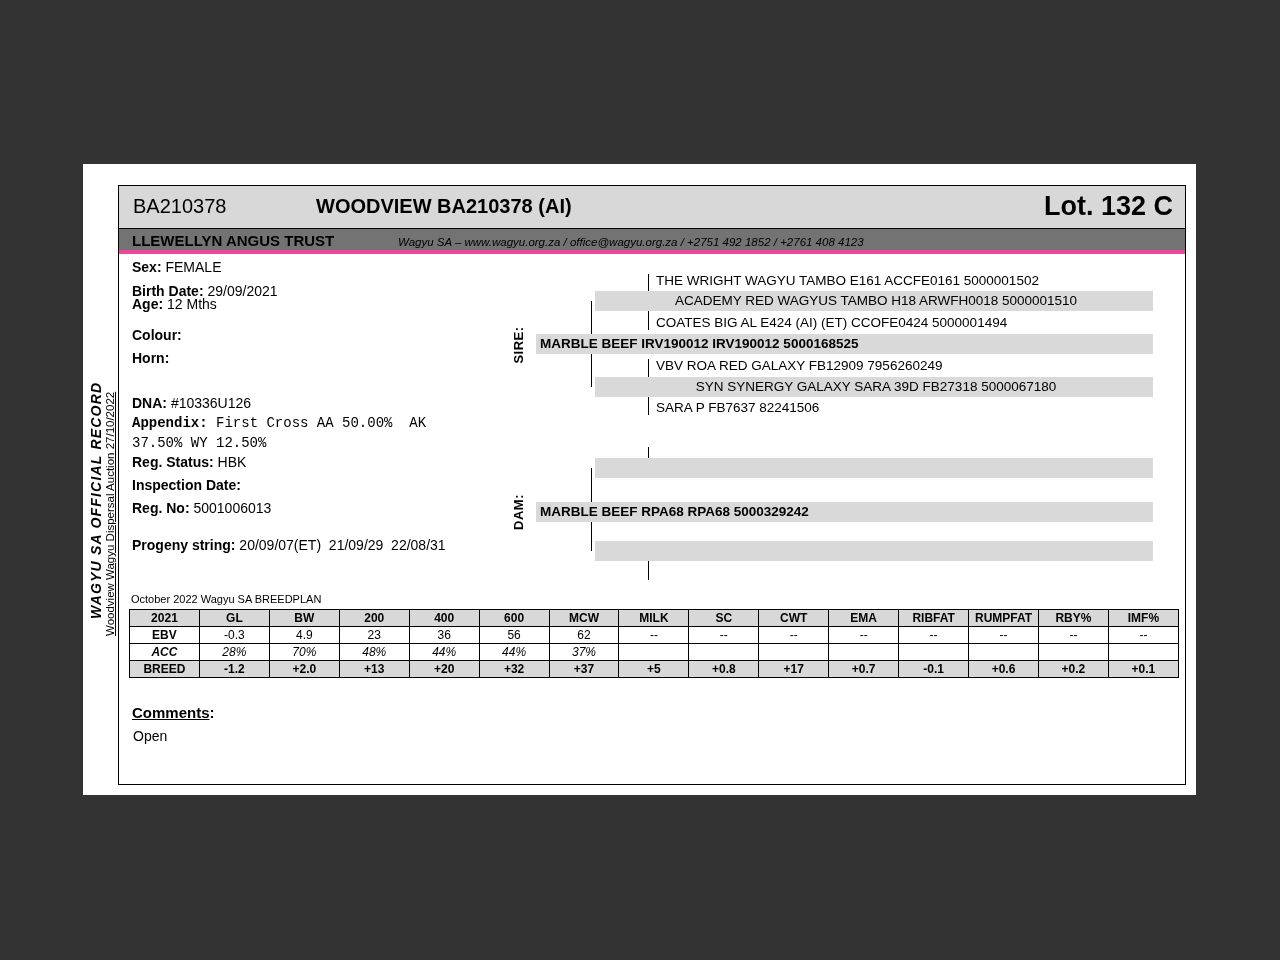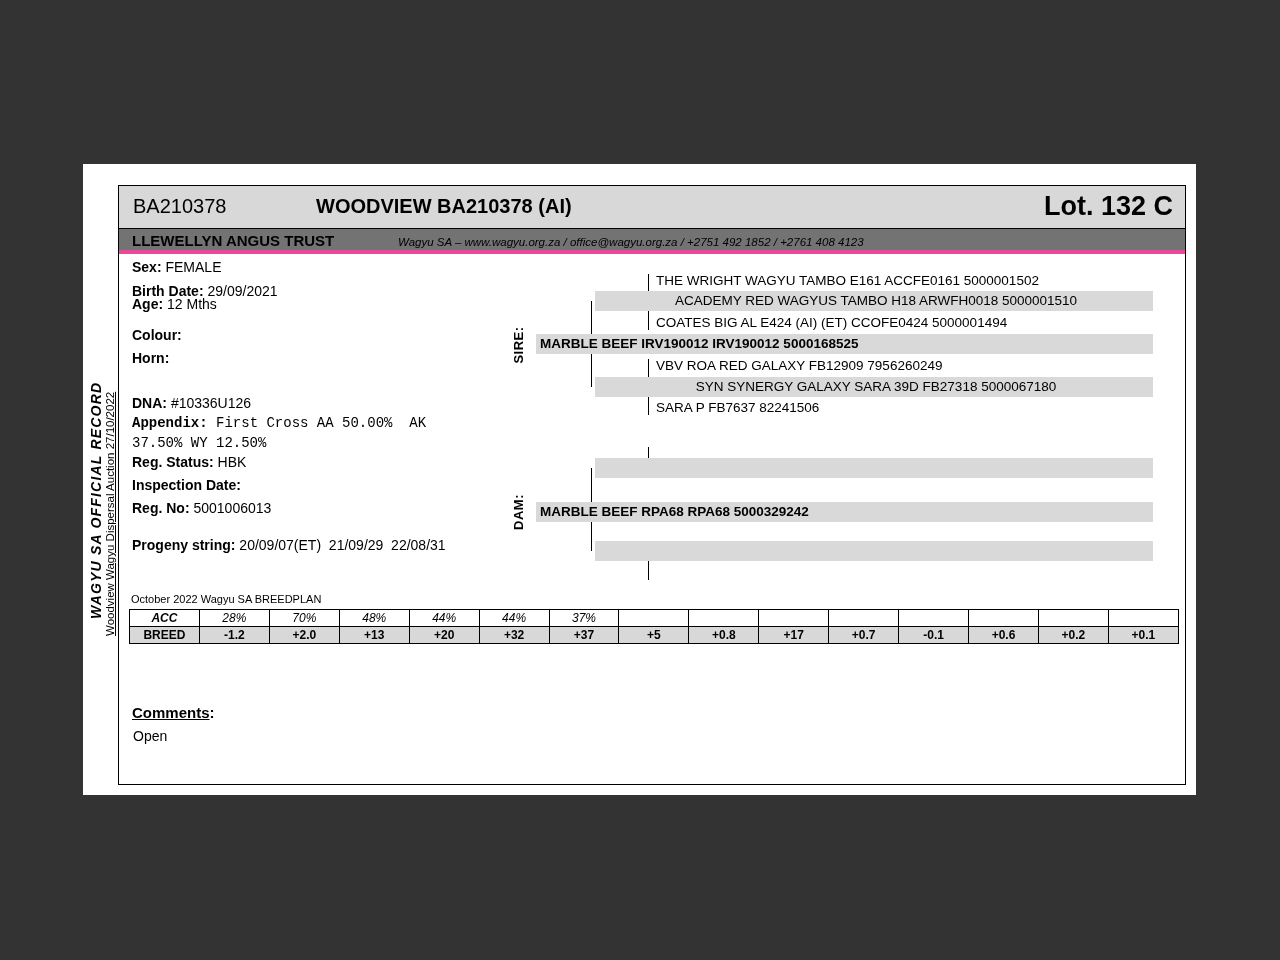--- a/index.html
+++ b/index.html
@@ -101,20 +101,54 @@
     <div class="ped-text" style="top:212px">SARA P FB7637 82241506</div>
 
     <span class="vlabel" style="left:377px;top:318px">DAM:</span>
     <div class="bar2" style="top:272px"></div>
     <div class="bar1" style="top:316px">MARBLE BEEF RPA68 RPA68 5000329242</div>
     <div class="bar2" style="top:355px"></div>
 
     <div class="bp-title">October 2022 Wagyu SA BREEDPLAN</div>
     <table class="bp">
       <tbody>
+          <tr class="hrow">
+        <td>2021</td>
+        <td>GL</td>
+        <td>BW</td>
+        <td>200</td>
+        <td>400</td>
+        <td>600</td>
+        <td>MCW</td>
+        <td>MILK</td>
+        <td>SC</td>
+        <td>CWT</td>
+        <td>EMA</td>
+        <td>RIBFAT</td>
+        <td>RUMPFAT</td>
+        <td>RBY%</td>
+        <td>IMF%</td>
+      </tr>
+      <tr>
+        <td class="lbl">EBV</td>
+        <td>-0.3</td>
+        <td>4.9</td>
+        <td>23</td>
+        <td>36</td>
+        <td>56</td>
+        <td>62</td>
+        <td>--</td>
+        <td>--</td>
+        <td>--</td>
+        <td>--</td>
+        <td>--</td>
+        <td>--</td>
+        <td>--</td>
+        <td>--</td>
+      </tr>
       <tr class="accrow">
         <td class="lbl">ACC</td>
         <td>28%</td>
         <td>70%</td>
         <td>48%</td>
         <td>44%</td>
         <td>44%</td>
         <td>37%</td>
         <td></td>
         <td></td>

